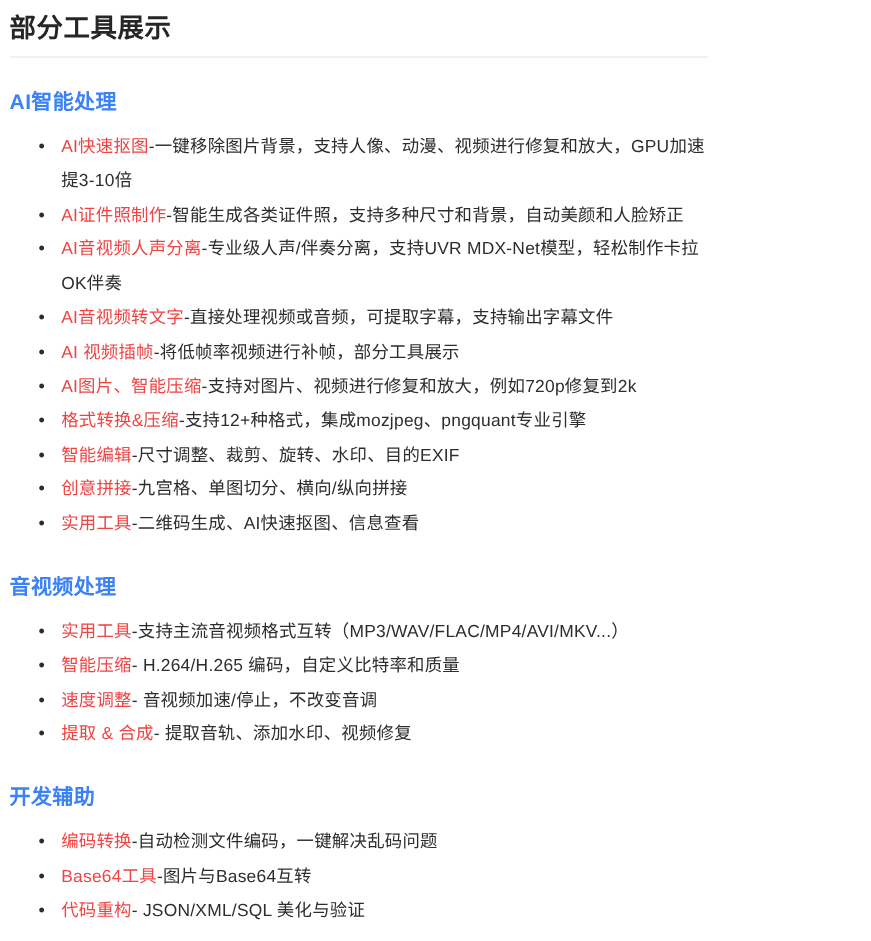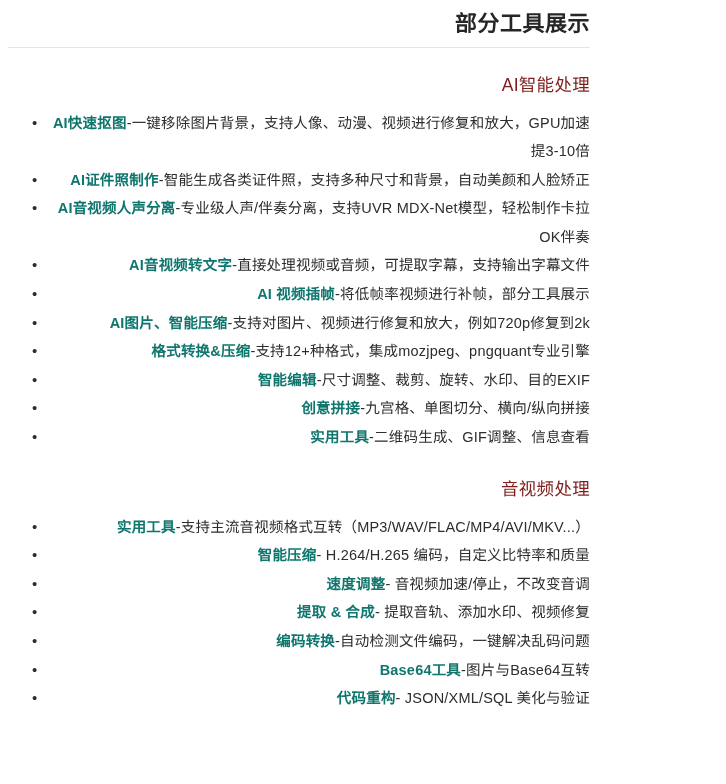--- a/index.html
+++ b/index.html
@@ -8,36 +8,35 @@
     background: #ffffff;
     font-family: "Liberation Sans", "DejaVu Sans", sans-serif;
     color: #2d2d2d;
   }
   .page {
     width: 598px;
     height: 784px;
     box-sizing: border-box;
     padding: 8px 8px 0 8px;
     overflow: hidden;
-    text-align: right;
   }
   .doc-title {
     font-size: 22px;
     font-weight: 700;
     line-height: 1.25;
     margin: 2px 0 0 0;
     padding-bottom: 9px;
     border-bottom: 1px solid #e4e6e8;
     color: #262626;
     letter-spacing: 0.5px;
   }
   .section-heading {
     font-size: 17.5px;
-    font-weight: 400;
-    color: #7f1d1d;
+    font-weight: 700;
+    color: #3b82f6;
     margin: 23px 0 13px 0;
     letter-spacing: 0.3px;
   }
   ul.feature-list {
     list-style: none;
     margin: 0;
     padding: 0 0 0 24px;
   }
   ul.feature-list li {
     position: relative;
@@ -48,22 +47,22 @@
     letter-spacing: 0.2px;
   }
   ul.feature-list li .dot {
     position: absolute;
     left: 0;
     top: 0;
     font-size: 15px;
     color: #2d2d2d;
   }
   ul.feature-list li strong {
-    font-weight: 700;
-    color: #0f766e;
+    font-weight: 400;
+    color: #ef4444;
   }
   .section { margin: 0; }
 </style>
 </head>
 <body>
 
 <div class="page">
 
   <h2 class="doc-title">部分工具展示</h2>
 
@@ -96,21 +95,21 @@
       <li>
         <span class="dot">•</span><strong>格式转换&amp;压缩</strong><span>-支持12+种格式，集成mozjpeg、pngquant专业引擎</span>
       </li>
       <li>
         <span class="dot">•</span><strong>智能编辑</strong><span>-尺寸调整、裁剪、旋转、水印、目的EXIF</span>
       </li>
       <li>
         <span class="dot">•</span><strong>创意拼接</strong><span>-九宫格、单图切分、横向/纵向拼接</span>
       </li>
       <li>
-        <span class="dot">•</span><strong>实用工具</strong><span>-二维码生成、GIF调整、信息查看</span>
+        <span class="dot">•</span><strong>实用工具</strong><span>-二维码生成、AI快速抠图、信息查看</span>
       </li>
     </ul>
   </div>
 
   <div class="section">
     <h3 class="section-heading">音视频处理</h3>
     <ul class="feature-list">
       <li>
         <span class="dot">•</span><strong>实用工具</strong><span>-支持主流音视频格式互转（MP3/WAV/FLAC/MP4/AVI/MKV...）</span>
       </li>
@@ -120,20 +119,21 @@
       <li>
         <span class="dot">•</span><strong>速度调整</strong><span>- 音视频加速/停止，不改变音调</span>
       </li>
       <li>
         <span class="dot">•</span><strong>提取 &amp; 合成</strong><span>- 提取音轨、添加水印、视频修复</span>
       </li>
     </ul>
   </div>
 
   <div class="section">
+    <h3 class="section-heading">开发辅助</h3>
     <ul class="feature-list">
       <li>
         <span class="dot">•</span><strong>编码转换</strong><span>-自动检测文件编码，一键解决乱码问题</span>
       </li>
       <li>
         <span class="dot">•</span><strong>Base64工具</strong><span>-图片与Base64互转</span>
       </li>
       <li>
         <span class="dot">•</span><strong>代码重构</strong><span>- JSON/XML/SQL 美化与验证</span>
       </li>

